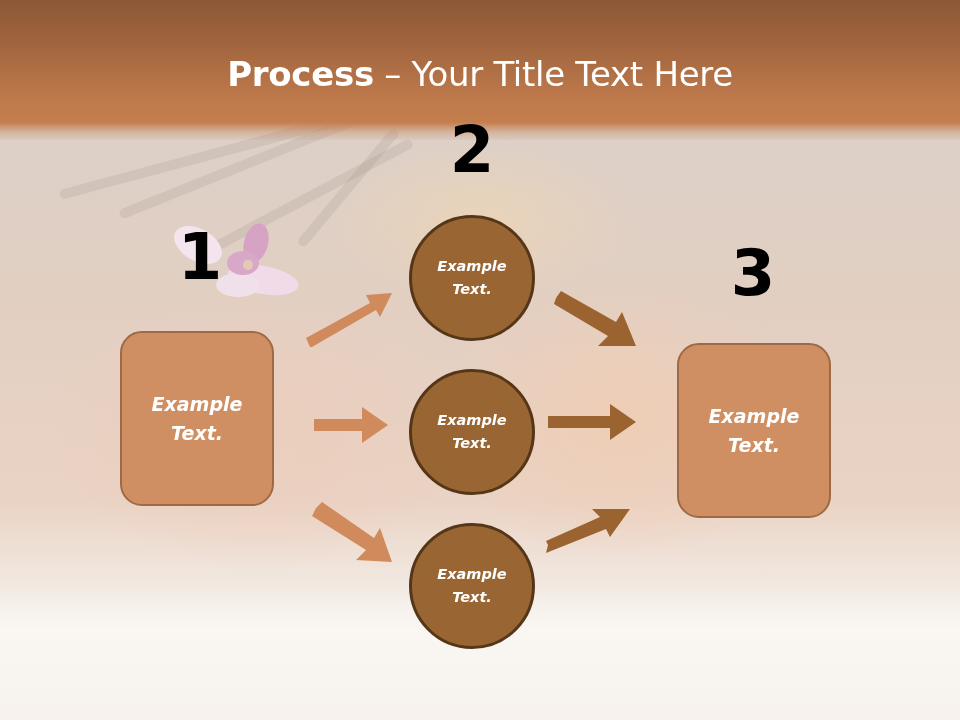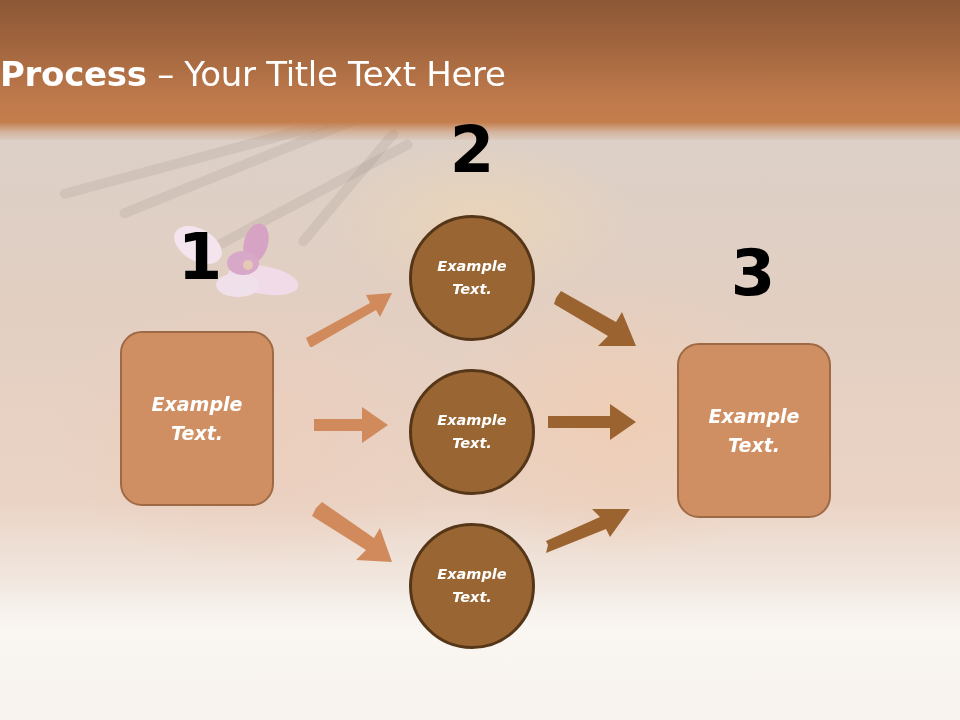--- a/index.html
+++ b/index.html
@@ -23,21 +23,21 @@
     .bg-leaf {
       position: absolute; height: 10px; border-radius: 6px;
       background: rgba(150,140,125,0.18); transform-origin: left center;
     }
     .title-band {
       position: absolute; left: 0; top: 0; width: 960px; height: 140px;
       background: linear-gradient(180deg, #8b5836 0px, #a4673f 50px, #bf7a4c 100px, #c47d4c 122px, rgba(196,125,76,0.35) 132px, rgba(196,125,76,0) 142px);
     }
     .title {
       position: absolute; left: 0; width: 960px; top: 54px;
-      text-align: left; color: #ffffff; font-size: 34px; line-height: 40px;
+      text-align: center; color: #ffffff; font-size: 34px; line-height: 40px;
       font-family: "DejaVu Sans", "Liberation Sans", sans-serif; letter-spacing: -0.3px;
     }
     .title .bold { font-weight: bold; }
     .step-number {
       position: absolute; font-family: "DejaVu Sans", sans-serif; font-weight: bold;
       color: #000000; font-size: 64px; line-height: 70px; width: 80px; text-align: center;
     }
     .box {
       position: absolute; width: 154px; height: 175px; box-sizing: border-box;
       background: #cf8f63; border: 2.5px solid #9e6a45; border-radius: 22px;

